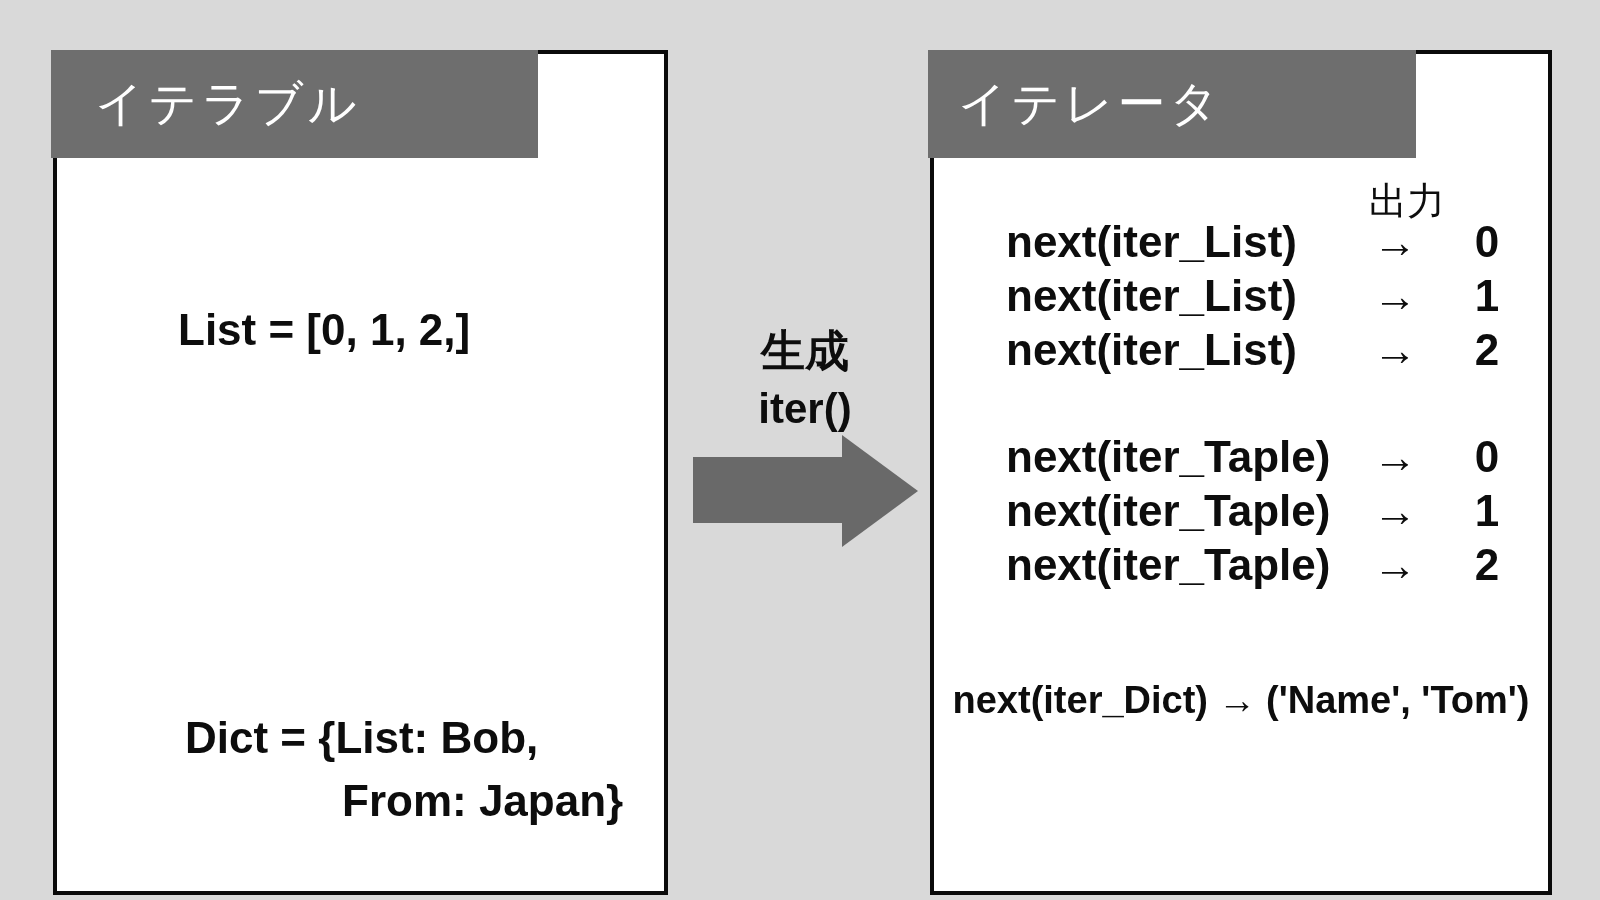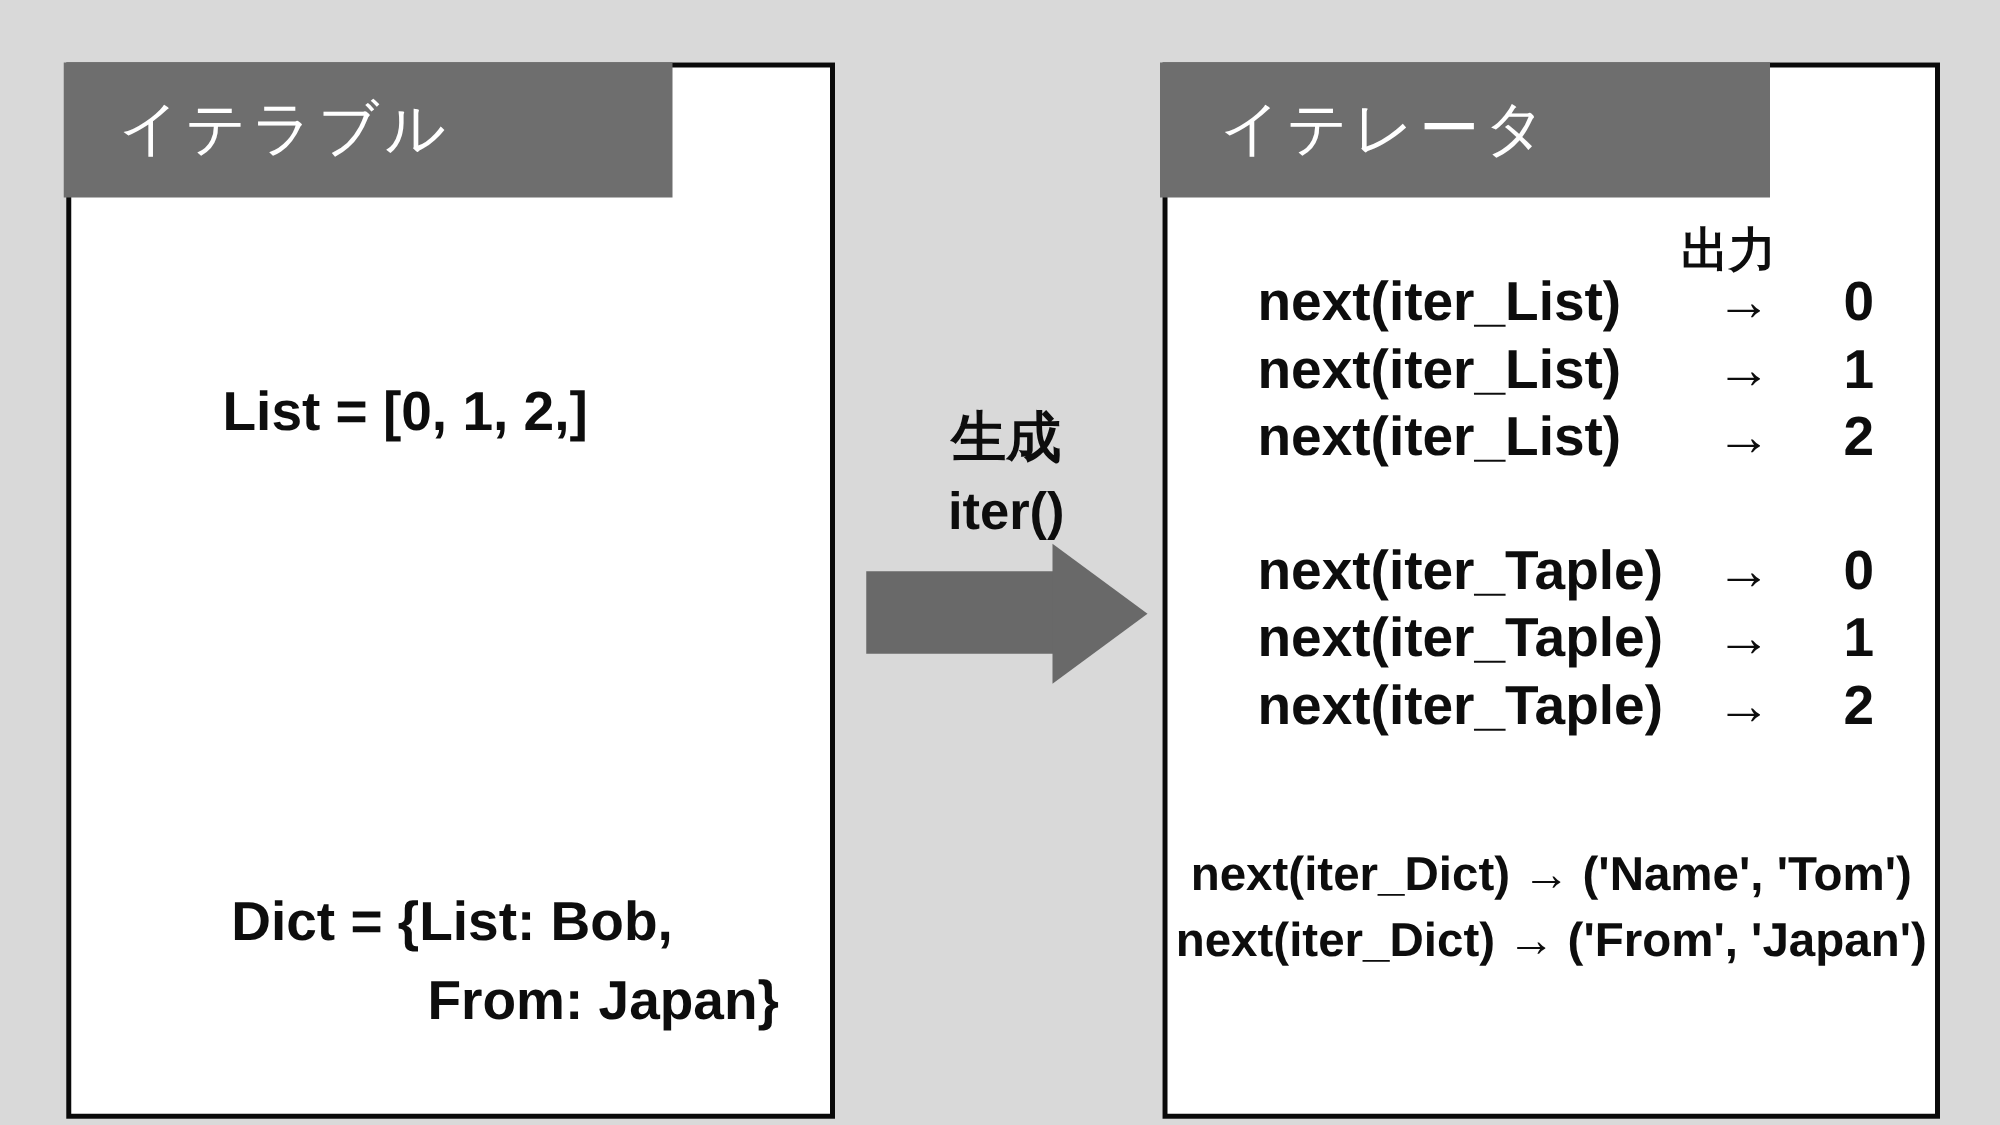--- a/index.html
+++ b/index.html
@@ -11,36 +11,36 @@
   body{font-family:"Liberation Sans","DejaVu Sans",sans-serif;background:var(--bg);}
   .canvas{position:relative;width:1600px;height:900px;background:var(--bg);overflow:hidden;}
 
   .panel{position:absolute;background:var(--panel);border:4px solid var(--border);z-index:1;}
   .panel.left{left:53px;top:50px;width:615px;height:845px;}
   .panel.right{left:930px;top:50px;width:622px;height:845px;}
 
   .phead{position:absolute;background:var(--header);z-index:3;color:var(--header-ink);
          font-size:48px;font-weight:400;letter-spacing:4px;line-height:108px;font-family:Liberation Serif, serif;}
   .phead.left{left:51px;top:50px;width:487px;height:108px;padding-left:44px;}
-  .phead.right{left:928px;top:50px;width:488px;height:108px;padding-left:48px;}
+  .phead.right{left:928px;top:50px;width:488px;height:108px;padding-left:30px;}
 
   .t{position:absolute;z-index:2;color:var(--ink);font-weight:bold;white-space:nowrap;}
   .lline{font-size:44px;line-height:54px;margin-top:48px;}
 
   .mid{position:absolute;left:705px;width:200px;text-align:center;z-index:2;
        color:var(--ink);font-weight:bold;white-space:nowrap;}
   .mid.jp{top:326px;font-size:44px;line-height:50px;}
   .mid.fn{top:384px;font-size:42px;line-height:50px;}
 
   .arrow-body{position:absolute;left:693px;top:457px;width:150px;height:66px;background:var(--arrow);z-index:2;}
   .arrow-head{position:absolute;left:842px;top:435px;width:0;height:0;z-index:2;
               border-left:76px solid var(--arrow);border-top:56px solid transparent;border-bottom:56px solid transparent;}
 
-  .outlbl{position:absolute;left:1345px;top:180px;width:100px;text-align:left;
-          font-size:38px;font-weight:bold;color:var(--ink);z-index:2;line-height:42px;}
+  .outlbl{position:absolute;left:1345px;top:180px;width:100px;text-align:right;
+          font-size:38px;font-weight:normal;color:var(--ink);z-index:2;line-height:42px;}
 
   .rrow{position:absolute;left:934px;width:612px;height:54px;z-index:2;
         font-size:44px;line-height:54px;font-weight:bold;color:var(--ink);white-space:nowrap;}
   .rrow .code{position:absolute;left:58px;margin-left:14px;}
   .rrow .arr{position:absolute;left:430px;width:62px;text-align:center;}
   .rrow .val{position:absolute;left:522px;width:62px;text-align:center;}
 
   .drow{position:absolute;left:934px;width:614px;height:48px;z-index:2;text-align:center;
         font-size:38px;line-height:48px;font-weight:bold;color:var(--ink);white-space:nowrap;}
   .drow .arr{margin:0 10px;}
@@ -96,17 +96,14 @@
   </div>
   <div class="rrow" style="top:538px;">
     <span class="code">next(iter_Taple)</span>
     <span class="arr">→</span>
     <span class="val">2</span>
   </div>
 
   <div class="drow" style="top:676px;">
     <span>next(iter_Dict)</span><span class="arr">→</span><span>('Name', 'Tom')</span>
   </div>
-  <div class="drow" style="top:729px;">
-    <span>next(iter_Dict)</span><span class="arr">→</span><span>('From', 'Japan')</span>
-  </div>
 
 </div>
 
 </body></html>

